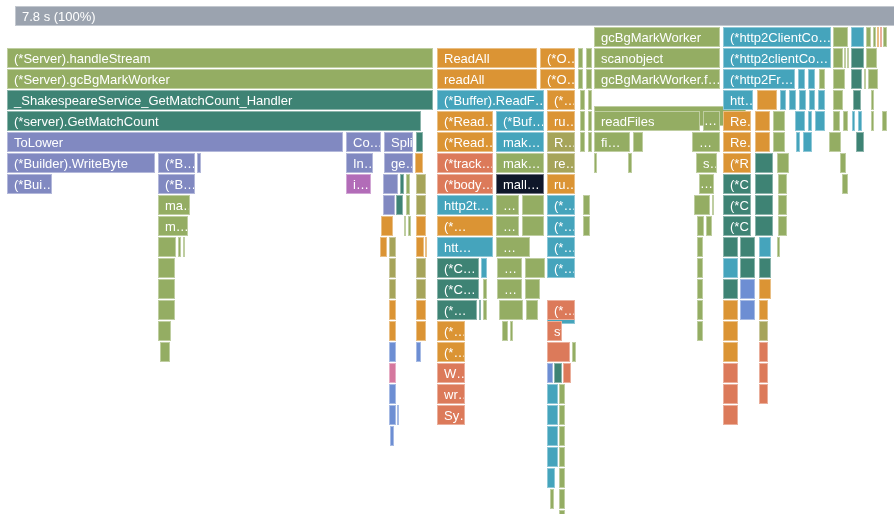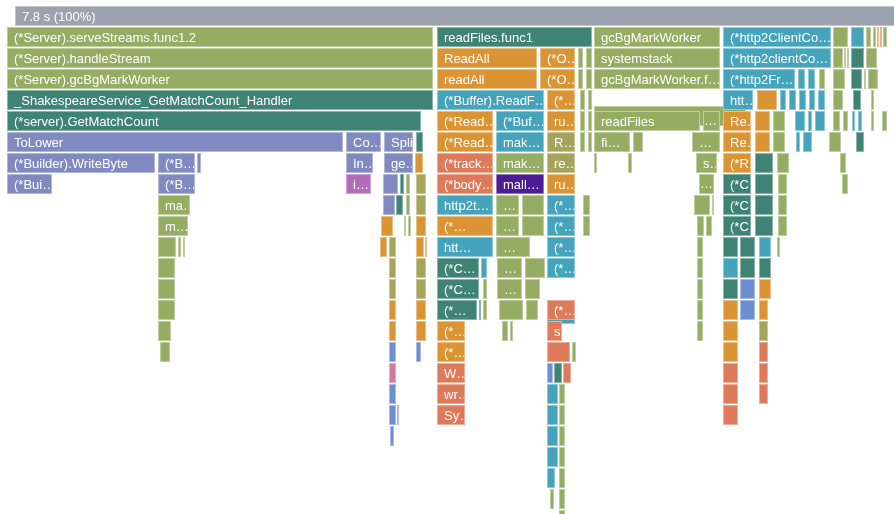--- a/index.html
+++ b/index.html
@@ -22,37 +22,35 @@
     overflow:hidden;
     cursor:pointer;
   }
   .box.tiny{padding:0;}
 </style>
 </head>
 <body>
 
 <div id="stage">
     <div class="box" style="left: 7px; top: 6px; width: 880px; height: 20px; background: rgb(155, 163, 175); margin-left: 8px;">7.8 s (100%)</div>
-    <div class="box" style="left: 7px; top: 27px; width: 426px; height: 20px; background: rgb(148, 173, 99);">(*Server).serveStreams.func1.2</div>
-    <div class="box" style="left: 437px; top: 27px; width: 155px; height: 20px; background: rgb(62, 131, 116);">readFiles.func1</div>
     <div class="box" style="left: 594px; top: 27px; width: 126px; height: 20px; background: rgb(148, 173, 99);">gcBgMarkWorker</div>
     <div class="box" style="left: 723px; top: 27px; width: 108px; height: 20px; background: rgb(69, 164, 188);">(*http2ClientCo…</div>
     <div class="box tiny" style="left: 833px; top: 27px; width: 15px; height: 20px; background: rgb(148, 173, 99);"></div>
     <div class="box tiny" style="left: 851px; top: 27px; width: 13px; height: 20px; background: rgb(69, 164, 188);"></div>
     <div class="box tiny" style="left: 866px; top: 27px; width: 5px; height: 20px; background: rgb(148, 173, 99);"></div>
     <div class="box tiny" style="left: 873px; top: 27px; width: 3px; height: 20px; background: rgb(148, 173, 99);"></div>
     <div class="box tiny" style="left: 877px; top: 27px; width: 2px; height: 20px; background: rgb(219, 148, 52);"></div>
     <div class="box tiny" style="left: 880px; top: 27px; width: 2px; height: 20px; background: rgb(220, 122, 90);"></div>
     <div class="box tiny" style="left: 883px; top: 27px; width: 4px; height: 20px; background: rgb(148, 173, 99);"></div>
     <div class="box" style="left: 7px; top: 48px; width: 426px; height: 20px; background: rgb(148, 173, 99);">(*Server).handleStream</div>
     <div class="box" style="left: 437px; top: 48px; width: 100px; height: 20px; background: rgb(219, 148, 52);">ReadAll</div>
     <div class="box" style="left: 540px; top: 48px; width: 35px; height: 20px; background: rgb(219, 148, 52);">(*O…</div>
     <div class="box tiny" style="left: 578px; top: 48px; width: 5px; height: 20px; background: rgb(148, 173, 99);"></div>
     <div class="box tiny" style="left: 586px; top: 48px; width: 6px; height: 20px; background: rgb(148, 173, 99);"></div>
-    <div class="box" style="left: 594px; top: 48px; width: 126px; height: 20px; background: rgb(148, 173, 99);">systemstack</div>
+    <div class="box" style="left: 594px; top: 48px; width: 126px; height: 20px; background: rgb(148, 173, 99);">scanobject</div>
     <div class="box" style="left: 723px; top: 48px; width: 108px; height: 20px; background: rgb(69, 164, 188);">(*http2clientCo…</div>
     <div class="box tiny" style="left: 833px; top: 48px; width: 10px; height: 20px; background: rgb(148, 173, 99);"></div>
     <div class="box tiny" style="left: 844px; top: 48px; width: 2px; height: 20px; background: rgb(148, 173, 99);"></div>
     <div class="box tiny" style="left: 847px; top: 48px; width: 2px; height: 20px; background: rgb(148, 173, 99);"></div>
     <div class="box tiny" style="left: 851px; top: 48px; width: 13px; height: 20px; background: rgb(62, 131, 116);"></div>
     <div class="box tiny" style="left: 866px; top: 48px; width: 11px; height: 20px; background: rgb(148, 173, 99);"></div>
     <div class="box" style="left: 7px; top: 69px; width: 426px; height: 20px; background: rgb(148, 173, 99);">(*Server).gcBgMarkWorker</div>
     <div class="box" style="left: 437px; top: 69px; width: 100px; height: 20px; background: rgb(219, 148, 52);">readAll</div>
     <div class="box" style="left: 540px; top: 69px; width: 35px; height: 20px; background: rgb(219, 148, 52);">(*O…</div>
     <div class="box tiny" style="left: 578px; top: 69px; width: 5px; height: 20px; background: rgb(148, 173, 99);"></div>
@@ -138,21 +136,21 @@
     <div class="box tiny" style="left: 777px; top: 153px; width: 12px; height: 20px; background: rgb(148, 173, 99);"></div>
     <div class="box tiny" style="left: 840px; top: 153px; width: 6px; height: 20px; background: rgb(148, 173, 99);"></div>
     <div class="box" style="left: 7px; top: 174px; width: 45px; height: 20px; background: rgb(129, 137, 193);">(*Bui…</div>
     <div class="box" style="left: 158px; top: 174px; width: 37px; height: 20px; background: rgb(129, 137, 193);">(*B…</div>
     <div class="box" style="left: 346px; top: 174px; width: 25px; height: 20px; background: rgb(178, 108, 184);">i…</div>
     <div class="box tiny" style="left: 383px; top: 174px; width: 15px; height: 20px; background: rgb(129, 137, 193);"></div>
     <div class="box tiny" style="left: 400px; top: 174px; width: 4px; height: 20px; background: rgb(62, 131, 116);"></div>
     <div class="box tiny" style="left: 406px; top: 174px; width: 4px; height: 20px; background: rgb(148, 173, 99);"></div>
     <div class="box tiny" style="left: 416px; top: 174px; width: 10px; height: 20px; background: rgb(166, 164, 90);"></div>
     <div class="box" style="left: 437px; top: 174px; width: 56px; height: 20px; background: rgb(220, 122, 90);">(*body…</div>
-    <div class="box" style="left: 496px; top: 174px; width: 48px; height: 20px; background: #4c1d95;">mall…</div>
+    <div class="box" style="left: 496px; top: 174px; width: 48px; height: 20px; background: #0f172a;">mall…</div>
     <div class="box" style="left: 547px; top: 174px; width: 28px; height: 20px; background: rgb(219, 148, 52);">ru…</div>
     <div class="box tiny" style="left: 699px; top: 174px; width: 15px; height: 20px; background: rgb(148, 173, 99);">…</div>
     <div class="box" style="left: 723px; top: 174px; width: 28px; height: 20px; background: rgb(62, 131, 116);">(*C…</div>
     <div class="box" style="left: 755px; top: 174px; width: 18px; height: 20px; background: rgb(62, 131, 116);"></div>
     <div class="box tiny" style="left: 778px; top: 174px; width: 9px; height: 20px; background: rgb(148, 173, 99);"></div>
     <div class="box tiny" style="left: 842px; top: 174px; width: 6px; height: 20px; background: rgb(148, 173, 99);"></div>
     <div class="box" style="left: 158px; top: 195px; width: 32px; height: 20px; background: rgb(148, 173, 99);">ma…</div>
     <div class="box tiny" style="left: 383px; top: 195px; width: 12px; height: 20px; background: rgb(129, 137, 193);"></div>
     <div class="box tiny" style="left: 396px; top: 195px; width: 7px; height: 20px; background: rgb(62, 131, 116);"></div>
     <div class="box tiny" style="left: 406px; top: 195px; width: 4px; height: 20px; background: rgb(148, 173, 99);"></div>

